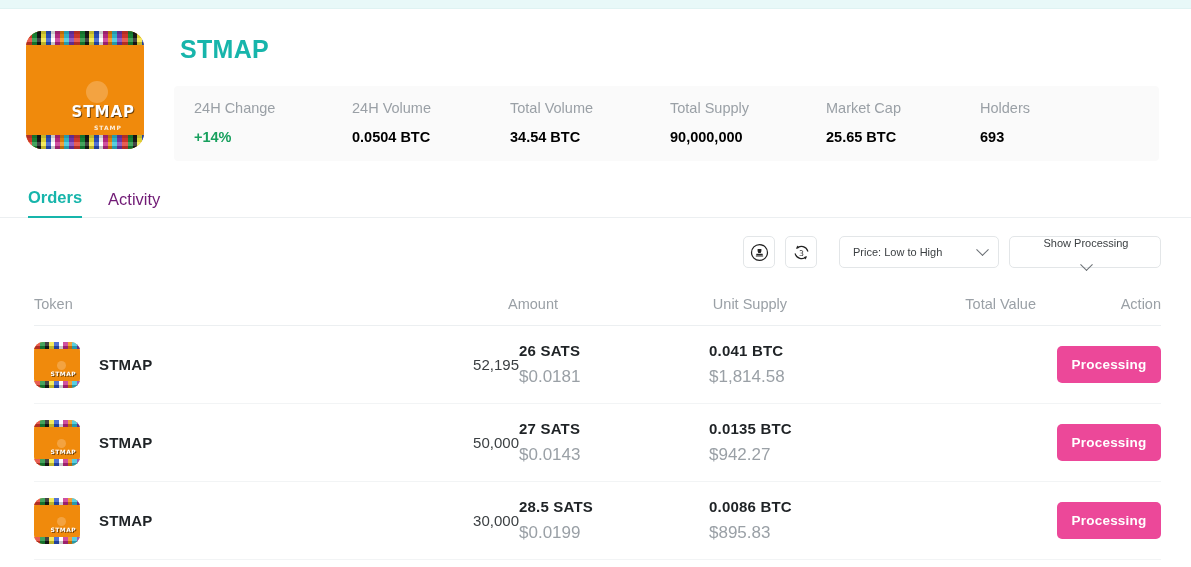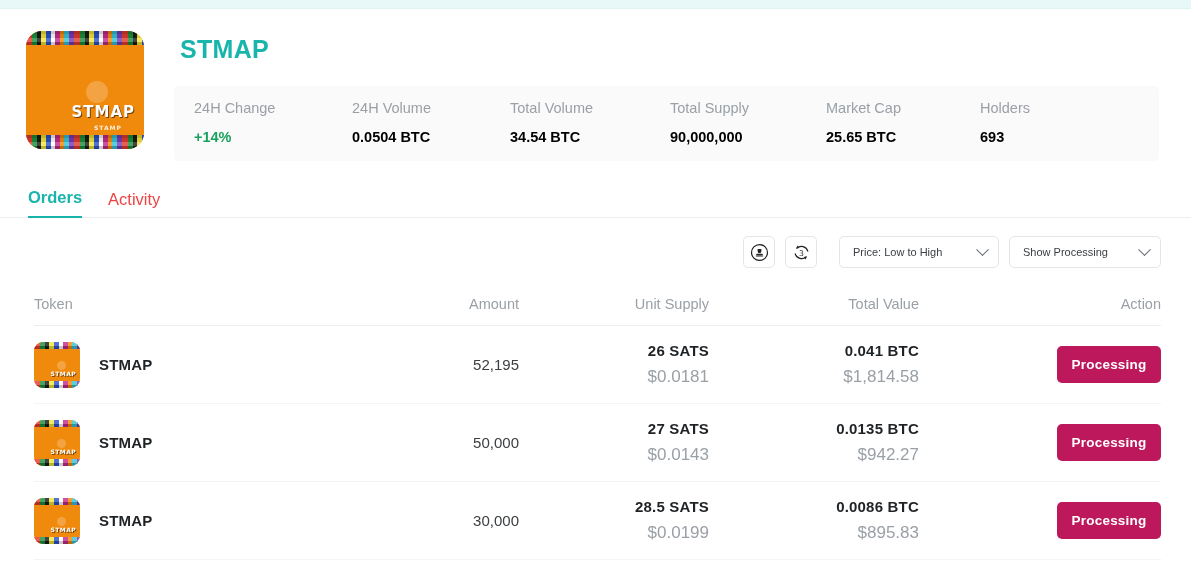--- a/index.html
+++ b/index.html
@@ -168,21 +168,21 @@
   .tabs {
     display: flex;
     align-items: flex-end;
     gap: 26px;
     padding: 18px 0 0 28px;
     border-bottom: 1px solid #eceff1;
     margin-top: 8px;
   }
   .tab {
     font-size: 16.5px;
-    color: #ef4444;
+    color: #701a75;
     font-weight: 400;
     padding-bottom: 9px;
     cursor: pointer;
     position: relative;
     top: 1px;
   }
   .tab.active {
     color: #17b5ab;
     font-weight: 700;
     border-bottom: 2.5px solid #17b5ab;
@@ -214,21 +214,21 @@
     border-radius: 5px;
     background: #fff;
     display: flex;
     align-items: center;
     justify-content: space-between;
     padding: 0 11px 0 13px;
     cursor: pointer;
     gap: 14px;
   }
   .select-box.sort { width: 160px; margin-left: 12px; }
-  .select-box.filter { width: 152px; }
+  .select-box.filter { width: 152px; flex-direction: column; }
   .select-label {
     font-size: 11px;
     color: #3c4043;
     white-space: nowrap;
   }
   .caret {
     width: 9px; height: 9px;
     border-right: 1.6px solid #6b7075;
     border-bottom: 1.6px solid #6b7075;
     transform: rotate(45deg) translate(-2px,-2px);
@@ -238,20 +238,21 @@
   
   .table {
     margin-top: 14px;
     padding: 0 30px 0 34px;
   }
   .thead {
     display: flex;
     align-items: center;
     height: 44px;
     border-bottom: 1px solid #eceff1;
+    gap: 39px;
   }
   .th {
     font-size: 14.5px;
     color: #9aa0a6;
     font-weight: 400;
   }
   .col-token   { width: 270px; text-align: left; }
   .col-amount  { width: 215px; text-align: right; }
   .col-unit    { width: 190px; text-align: right; }
   .col-total   { width: 210px; text-align: right; }
@@ -296,21 +297,21 @@
   }
 
   .amount-val {
     font-size: 15px;
     color: #3c4043;
     font-weight: 400;
   }
   .stacked {
     display: flex;
     flex-direction: column;
-    align-items: flex-end;
+    align-items: flex-start;
     gap: 8px;
   }
   .primary-val {
     font-size: 15px;
     font-weight: 700;
     color: #1f2326;
     letter-spacing: 0.2px;
   }
   .secondary-val {
     font-size: 17px;
@@ -320,21 +321,21 @@
 
   .cell-action {
     display: flex;
     justify-content: flex-end;
   }
   .action-btn {
     width: 104px;
     height: 37px;
     border: none;
     border-radius: 5px;
-    background: #be185d;
+    background: #ec4899;
     color: #ffffff;
     font-size: 13.5px;
     font-weight: 700;
     font-family: "Liberation Sans", sans-serif;
     cursor: pointer;
     letter-spacing: 0.2px;
   }
 </style>
 </head>
 <body>

